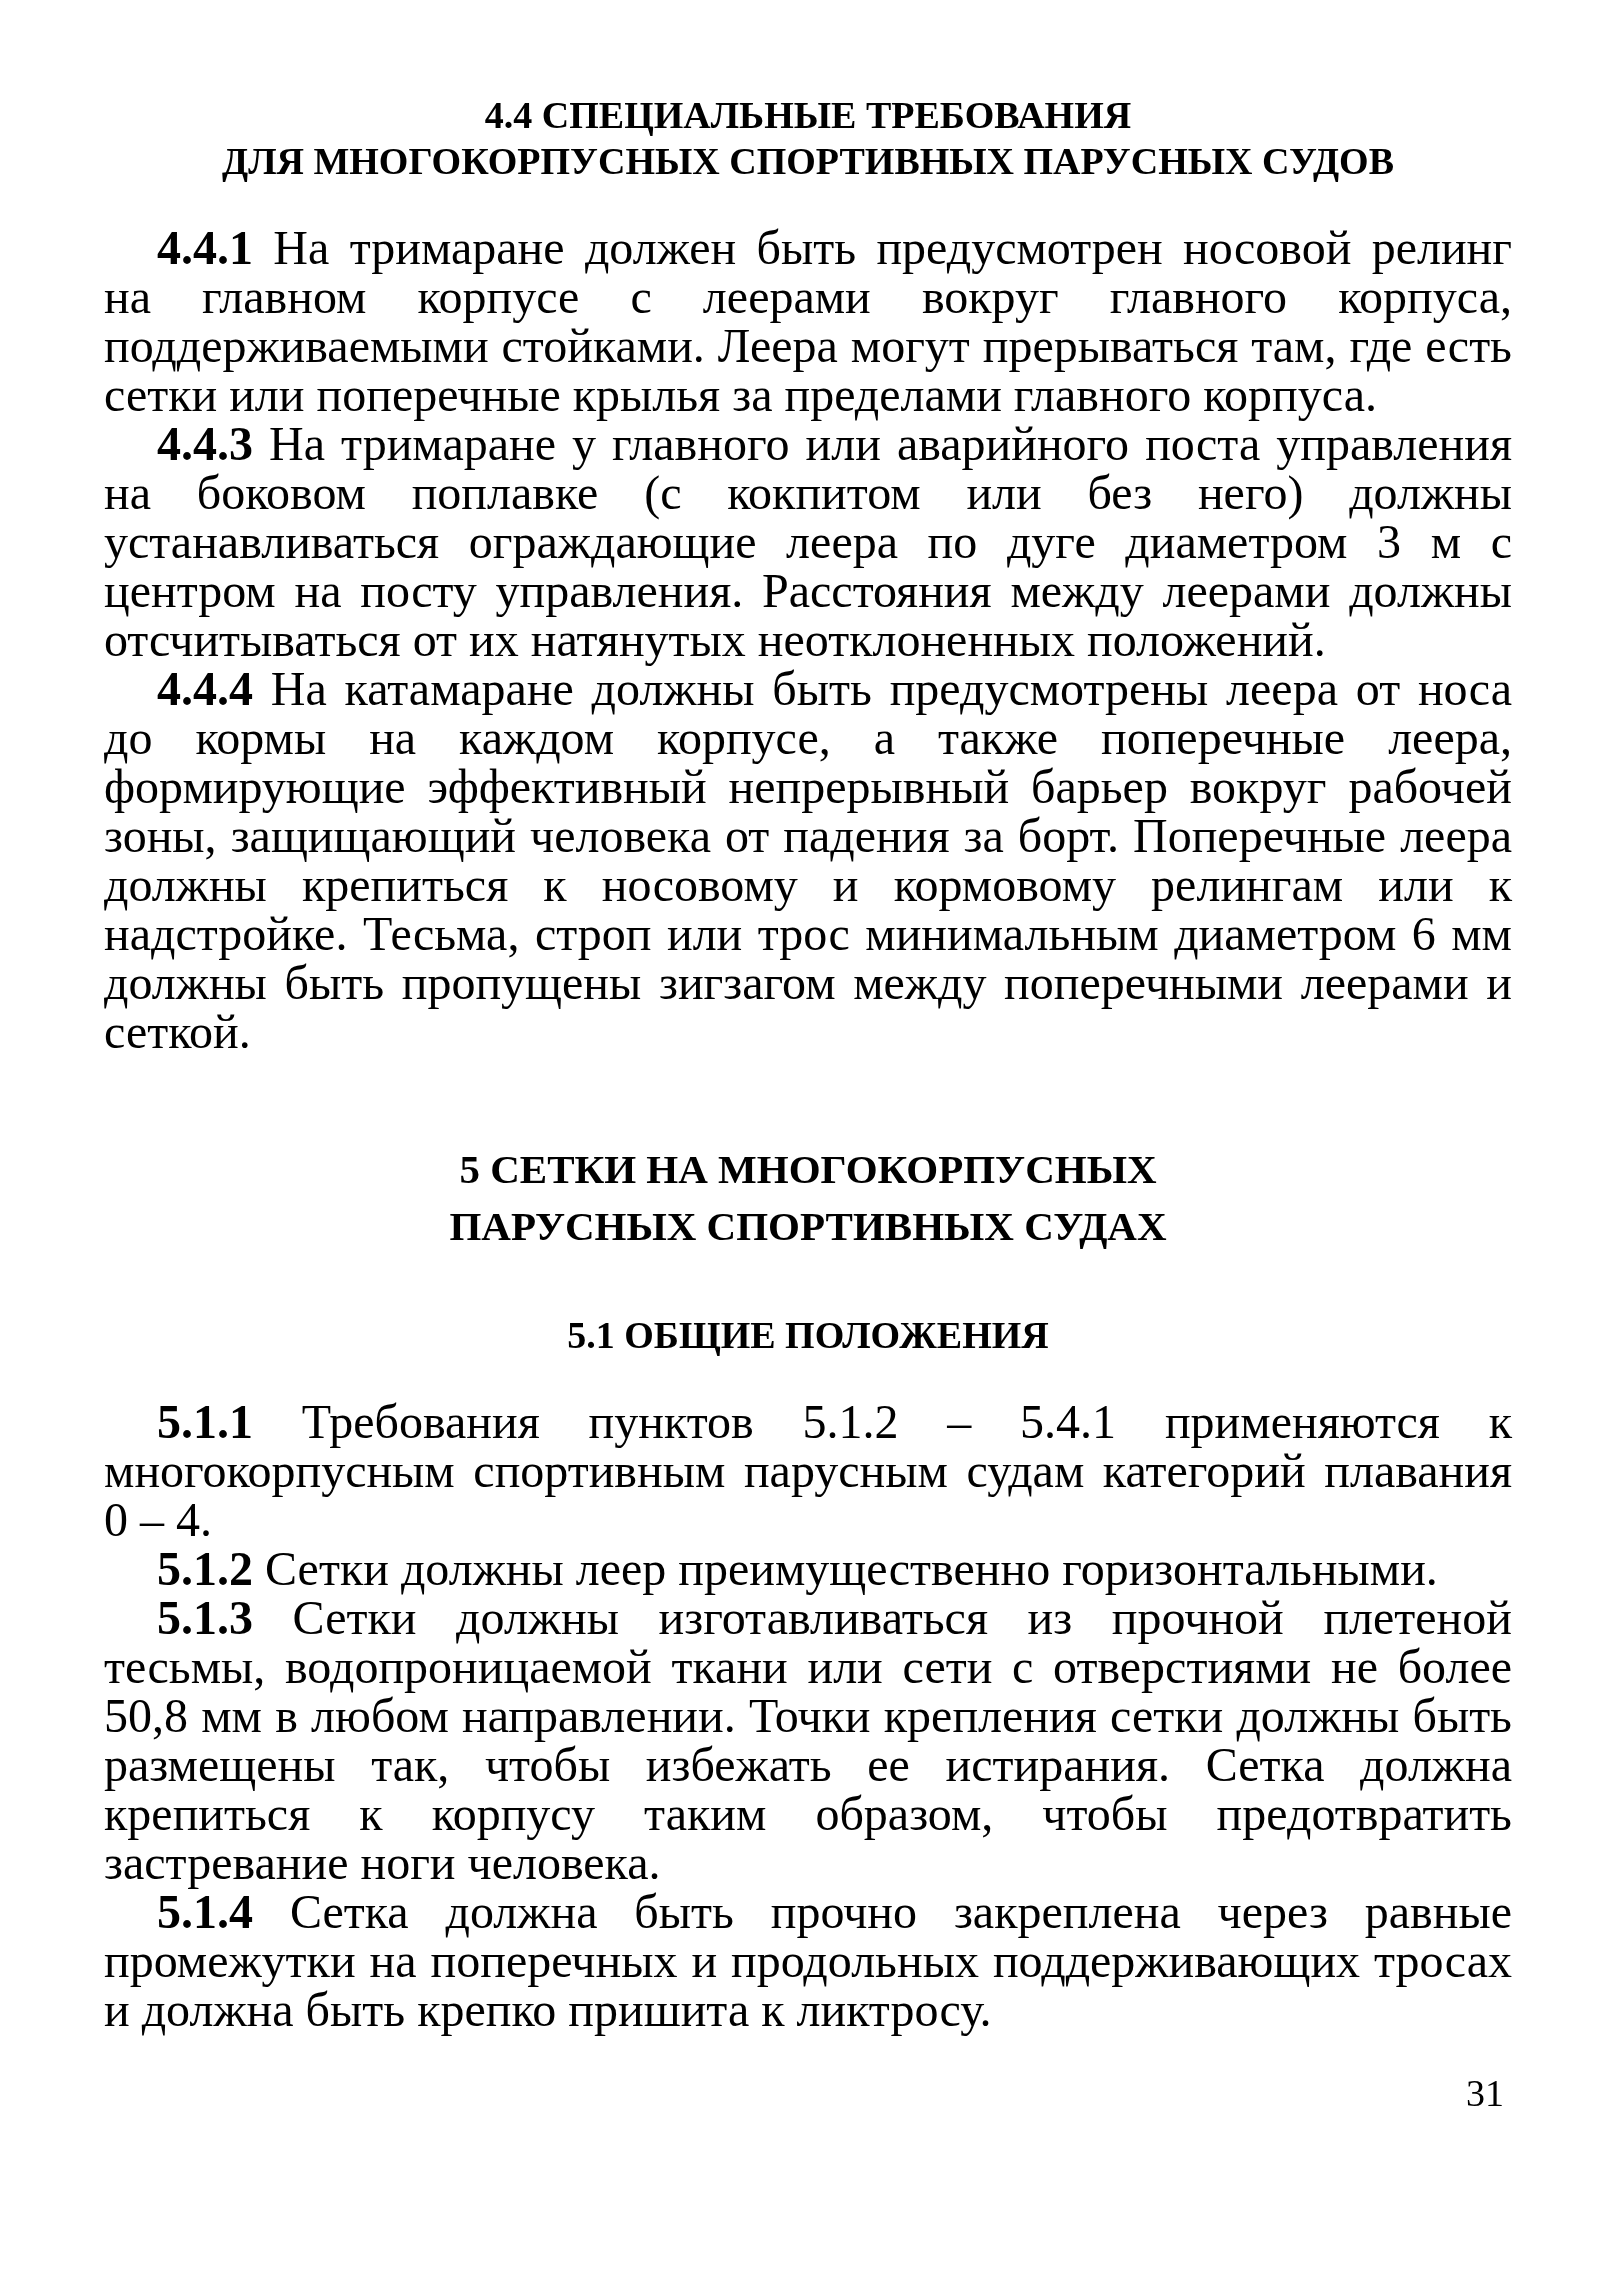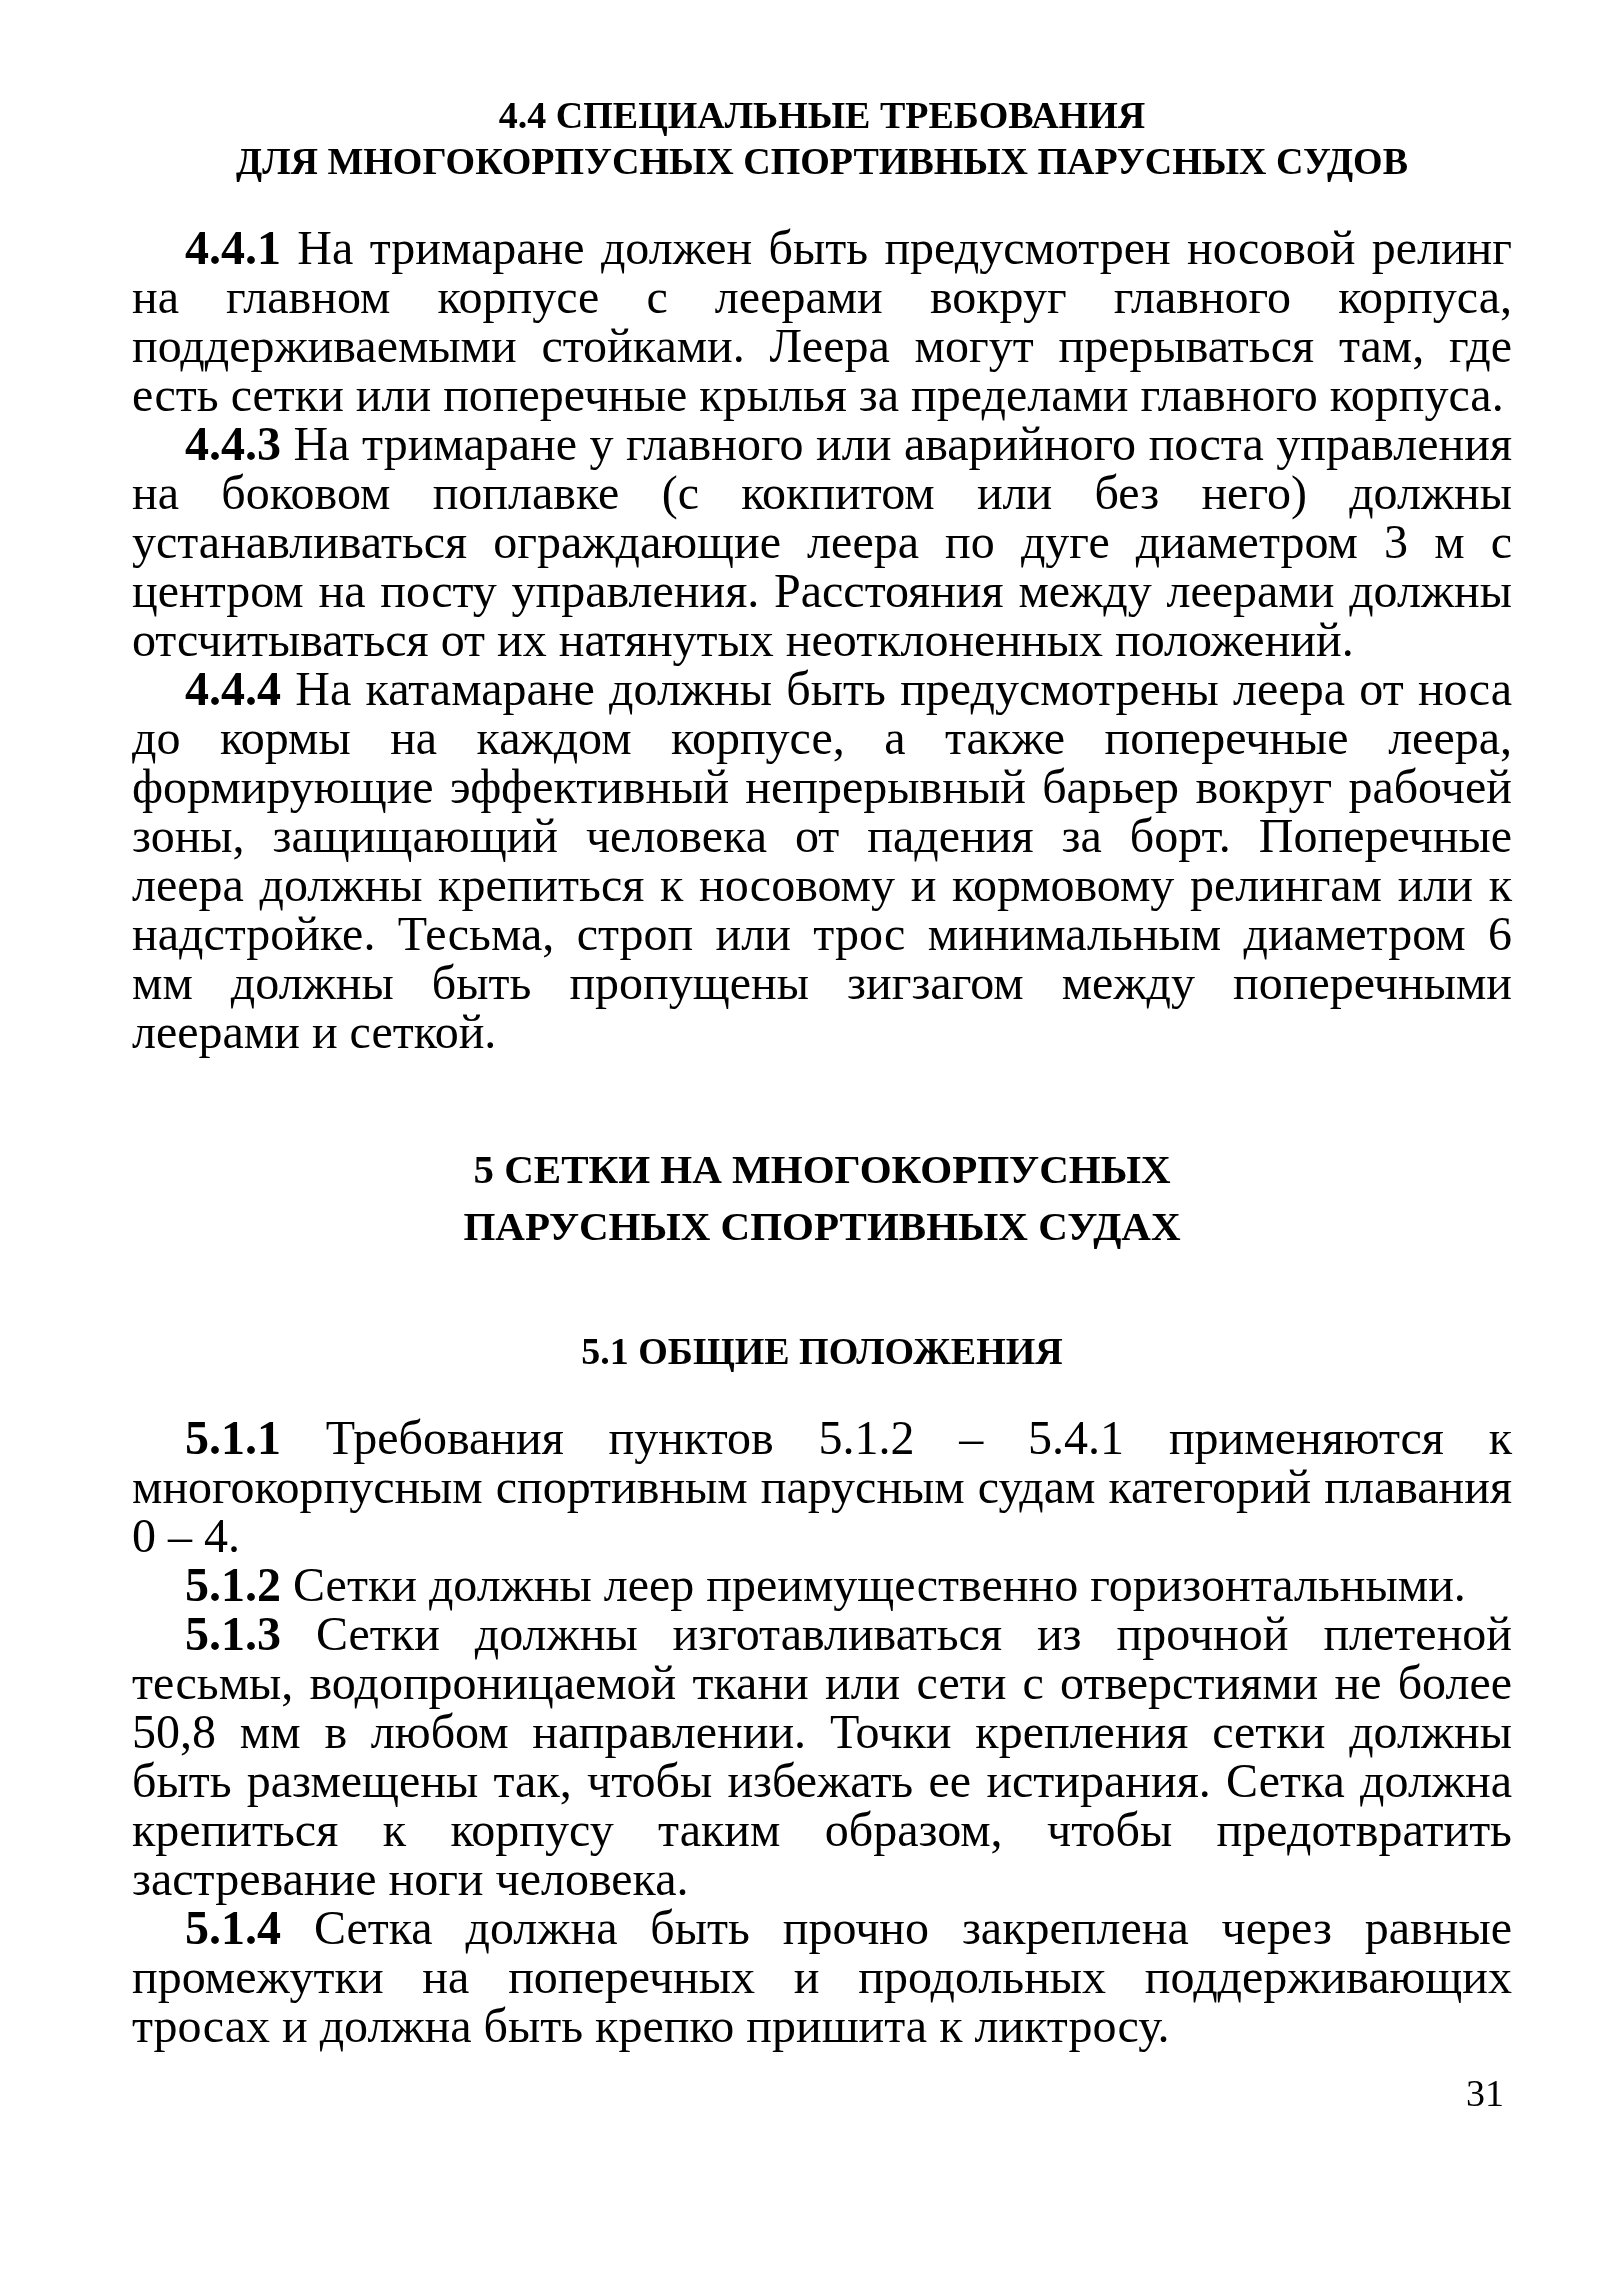--- a/index.html
+++ b/index.html
@@ -5,21 +5,20 @@
   * { margin: 0; padding: 0; box-sizing: border-box; }
   html, body { background: #ffffff; }
   .page {
     position: relative;
     width: 1615px;
     height: 2288px;
     background: #ffffff;
     color: #000000;
     font-family: "Liberation Serif", "DejaVu Serif", serif;
     overflow: hidden;
-    padding-left: 28px;
   }
   .content {
     padding: 92px 103px 0 104px;
   }
   .h-section {
     text-align: center;
     font-weight: bold;
     font-size: 38px;
     line-height: 46px;
   }
@@ -28,21 +27,21 @@
     font-weight: bold;
     font-size: 41px;
     line-height: 57px;
     margin-top: 85px;
   }
   .h-sub {
     text-align: center;
     font-weight: bold;
     font-size: 38px;
     line-height: 46px;
-    margin-top: 73px;
+    margin-top: 57px;
   }
   .body-block {
     margin-top: 39px;
   }
   .para {
     font-size: 48px;
     line-height: 49px;
     text-align: justify;
     text-indent: 53px;
   }

